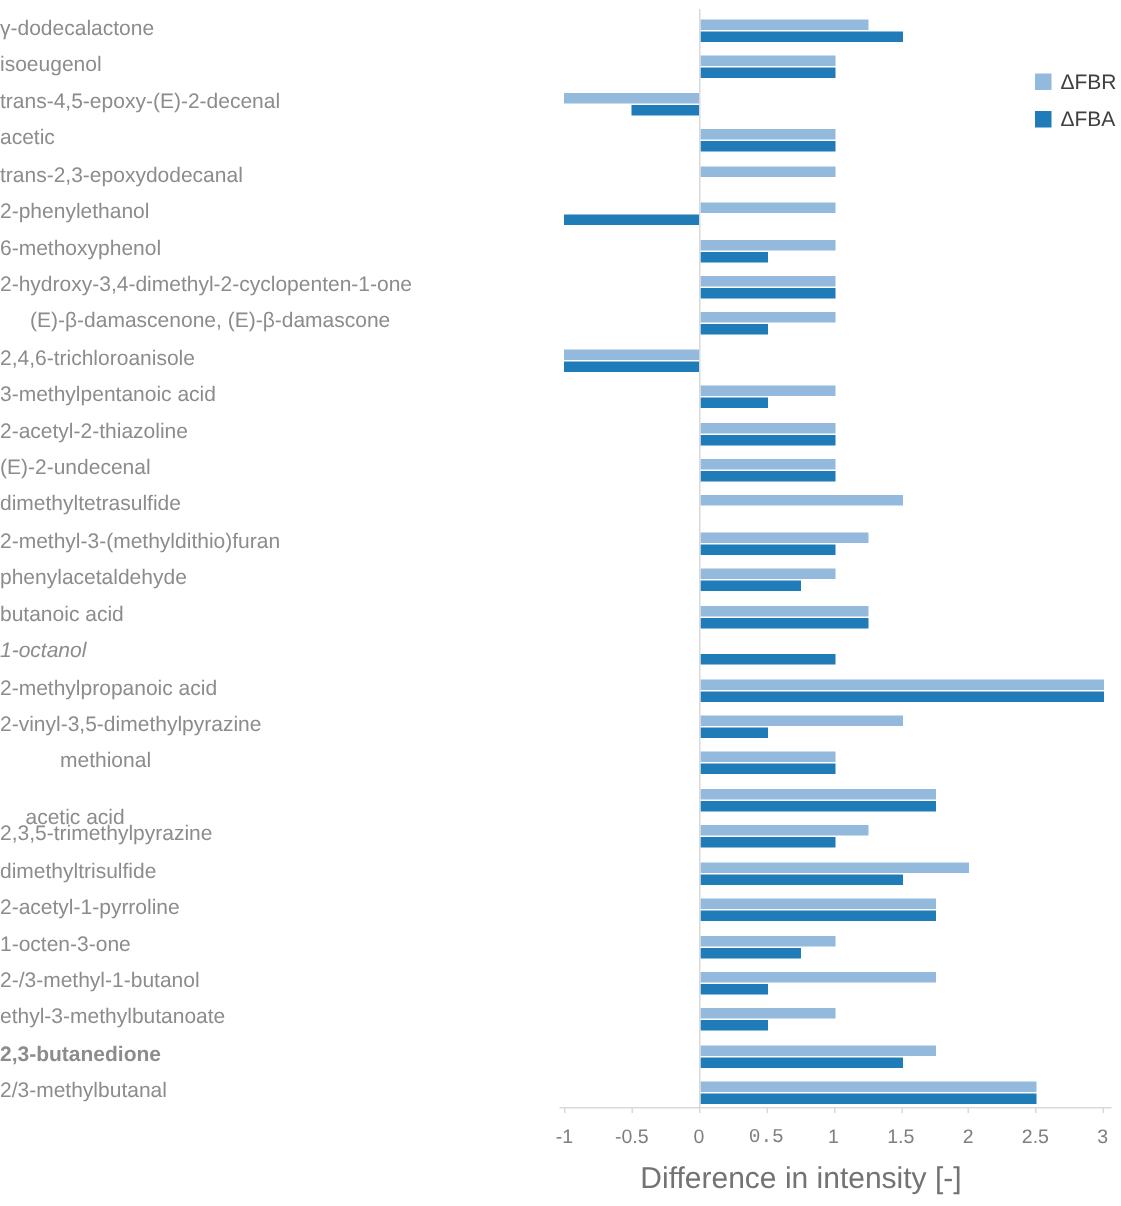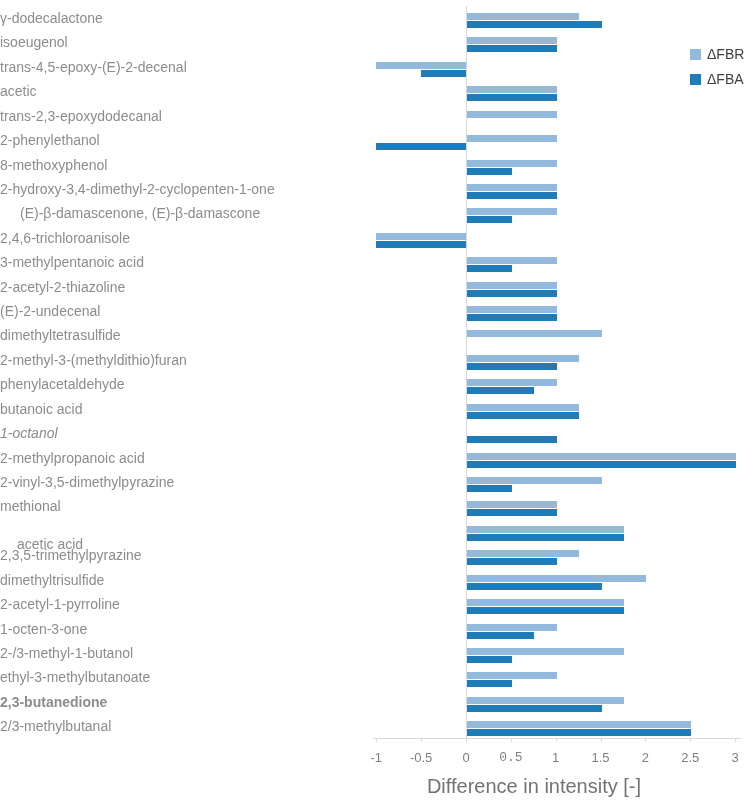--- a/index.html
+++ b/index.html
@@ -43,21 +43,21 @@
       <div class="bar" style="left: 376.3px; width: 89.7px; top: 61.84px; height: 7px; background: rgb(147, 186, 221);"></div>
       <div class="bar" style="left: 421.15px; width: 44.85px; top: 69.84px; height: 7px; background: rgb(31, 124, 184);"></div>
       <div class="cat-label" style="top: 83.26px;">acetic</div>
       <div class="bar" style="left: 467px; width: 89.7px; top: 86.26px; height: 7px; background: rgb(147, 186, 221);"></div>
       <div class="bar" style="left: 467px; width: 89.7px; top: 94.26px; height: 7px; background: rgb(31, 124, 184);"></div>
       <div class="cat-label" style="top: 107.68px;">trans-2,3-epoxydodecanal</div>
       <div class="bar" style="left: 467px; width: 89.7px; top: 110.68px; height: 7px; background: rgb(147, 186, 221);"></div>
       <div class="cat-label" style="top: 132.1px;">2-phenylethanol</div>
       <div class="bar" style="left: 467px; width: 89.7px; top: 135.1px; height: 7px; background: rgb(147, 186, 221);"></div>
       <div class="bar" style="left: 376.3px; width: 89.7px; top: 143.1px; height: 7px; background: rgb(31, 124, 184);"></div>
-      <div class="cat-label" style="top: 156.52px;">8-methoxyphenol</div>
+      <div class="cat-label" style="top: 156.52px;">6-methoxyphenol</div>
       <div class="bar" style="left: 467px; width: 89.7px; top: 159.52px; height: 7px; background: rgb(147, 186, 221);"></div>
       <div class="bar" style="left: 467px; width: 44.85px; top: 167.52px; height: 7px; background: rgb(31, 124, 184);"></div>
       <div class="cat-label" style="top: 180.94px;">2-hydroxy-3,4-dimethyl-2-cyclopenten-1-one</div>
       <div class="bar" style="left: 467px; width: 89.7px; top: 183.94px; height: 7px; background: rgb(147, 186, 221);"></div>
       <div class="bar" style="left: 467px; width: 89.7px; top: 191.94px; height: 7px; background: rgb(31, 124, 184);"></div>
       <div class="cat-label" style="top: 205.36px; margin-left: 20px;">(E)-β-damascenone, (E)-β-damascone</div>
       <div class="bar" style="left: 467px; width: 89.7px; top: 208.36px; height: 7px; background: rgb(147, 186, 221);"></div>
       <div class="bar" style="left: 467px; width: 44.85px; top: 216.36px; height: 7px; background: rgb(31, 124, 184);"></div>
       <div class="cat-label" style="top: 229.78px;">2,4,6-trichloroanisole</div>
       <div class="bar" style="left: 376.3px; width: 89.7px; top: 232.78px; height: 7px; background: rgb(147, 186, 221);"></div>
@@ -83,21 +83,21 @@
       <div class="bar" style="left: 467px; width: 112.125px; top: 403.72px; height: 7px; background: rgb(147, 186, 221);"></div>
       <div class="bar" style="left: 467px; width: 112.125px; top: 411.72px; height: 7px; background: rgb(31, 124, 184);"></div>
       <div class="cat-label" style="top: 425.14px; font-style: italic;">1-octanol</div>
       <div class="bar" style="left: 467px; width: 89.7px; top: 436.14px; height: 7px; background: rgb(31, 124, 184);"></div>
       <div class="cat-label" style="top: 449.56px;">2-methylpropanoic acid</div>
       <div class="bar" style="left: 467px; width: 269.1px; top: 452.56px; height: 7px; background: rgb(147, 186, 221);"></div>
       <div class="bar" style="left: 467px; width: 269.1px; top: 460.56px; height: 7px; background: rgb(31, 124, 184);"></div>
       <div class="cat-label" style="top: 473.98px;">2-vinyl-3,5-dimethylpyrazine</div>
       <div class="bar" style="left: 467px; width: 134.55px; top: 476.98px; height: 7px; background: rgb(147, 186, 221);"></div>
       <div class="bar" style="left: 467px; width: 44.85px; top: 484.98px; height: 7px; background: rgb(31, 124, 184);"></div>
-      <div class="cat-label" style="top: 498.4px;">methional</div>
+      <div class="cat-label" style="top: 498.4px; margin-left: 40px;">methional</div>
       <div class="bar" style="left: 467px; width: 89.7px; top: 501.4px; height: 7px; background: rgb(147, 186, 221);"></div>
       <div class="bar" style="left: 467px; width: 89.7px; top: 509.4px; height: 7px; background: rgb(31, 124, 184);"></div>
       <div class="cat-label" style="top: 536px; margin-left: 17px;">acetic acid</div>
       <div class="bar" style="left: 467px; width: 156.975px; top: 525.82px; height: 7px; background: rgb(147, 186, 221);"></div>
       <div class="bar" style="left: 467px; width: 156.975px; top: 533.82px; height: 7px; background: rgb(31, 124, 184);"></div>
       <div class="cat-label" style="top: 547.24px;">2,3,5-trimethylpyrazine</div>
       <div class="bar" style="left: 467px; width: 112.125px; top: 550.24px; height: 7px; background: rgb(147, 186, 221);"></div>
       <div class="bar" style="left: 467px; width: 89.7px; top: 558.24px; height: 7px; background: rgb(31, 124, 184);"></div>
       <div class="cat-label" style="top: 571.66px;">dimethyltrisulfide</div>
       <div class="bar" style="left: 467px; width: 179.4px; top: 574.66px; height: 7px; background: rgb(147, 186, 221);"></div>

